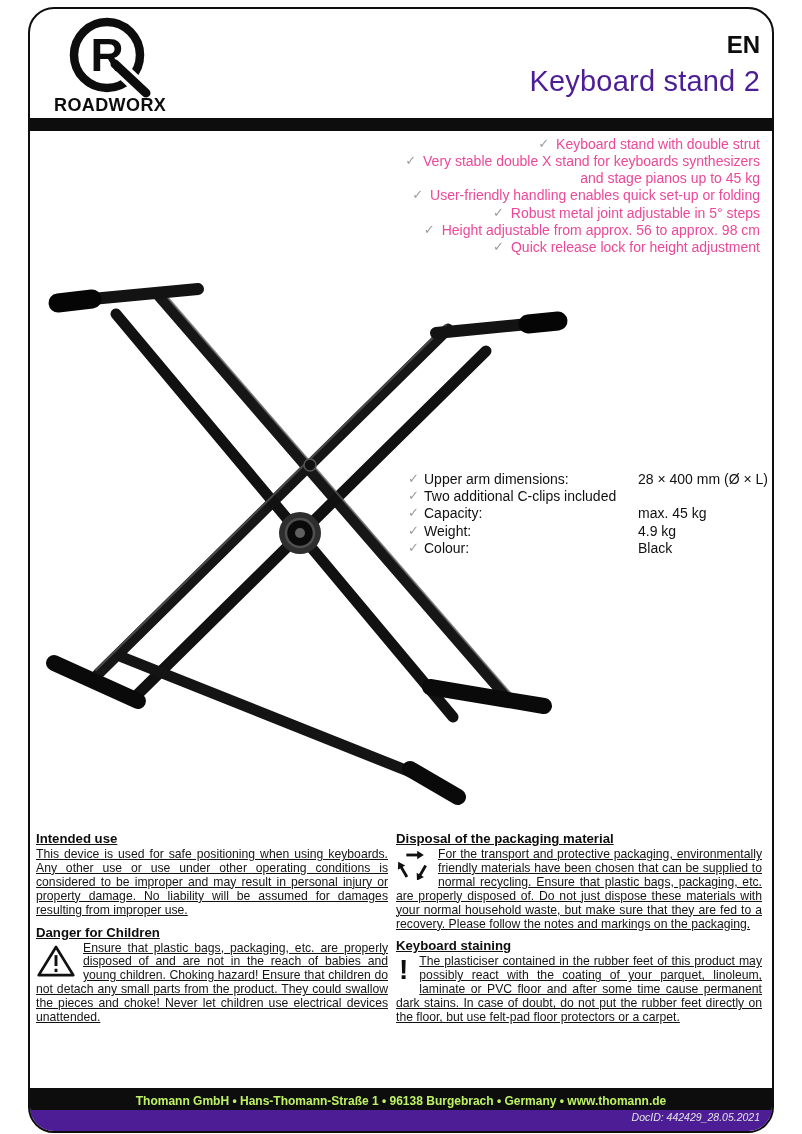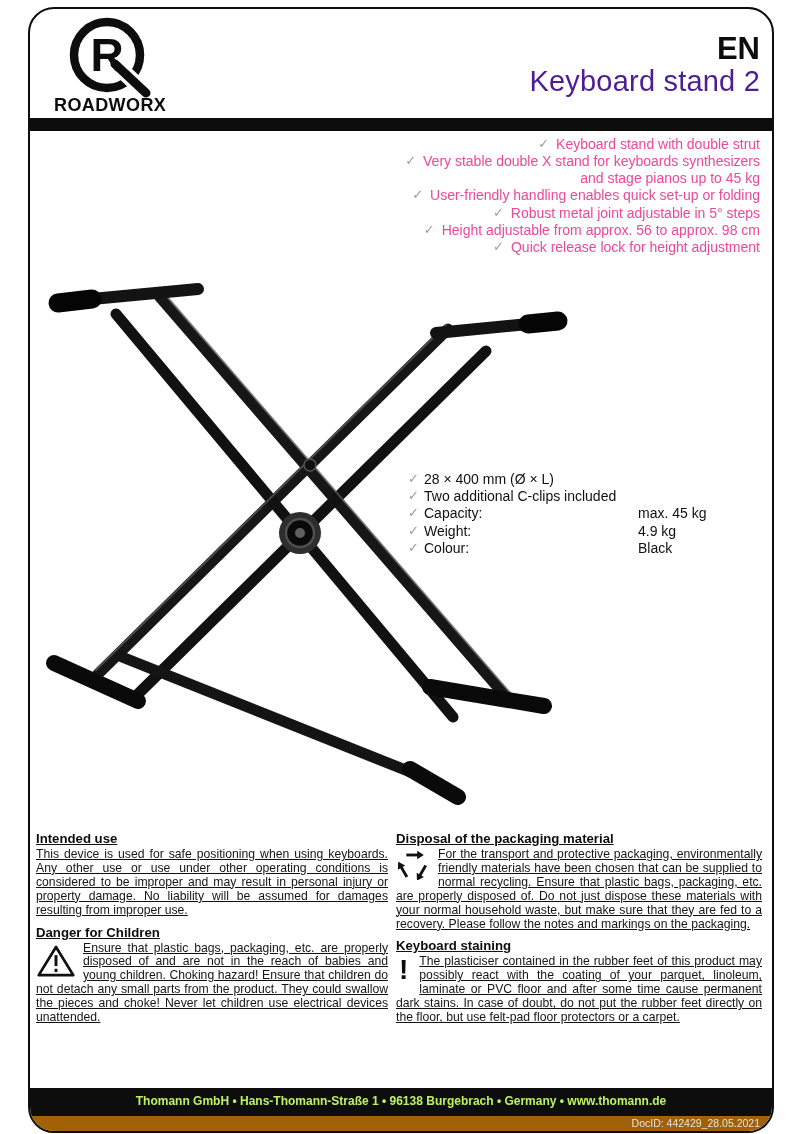--- a/index.html
+++ b/index.html
@@ -10,21 +10,21 @@
     overflow:hidden;
   }
   .page {
     position:absolute; left:28px; top:7px; width:746px; height:1126px;
     border:2.5px solid #0e0e0e; border-radius:26px; overflow:hidden; background:#fff;
   }
   
   .logo { position:absolute; left:24px; top:6px; width:150px; }
   .logo-mark { display:block; margin-left:8px; }
   .logo-text { font-size:18px; font-weight:bold; letter-spacing:0.4px; color:#0d0d0d; margin-top:-4px; }
-  .lang  { position:absolute; top:22px; right:12px; font-size:31px; font-weight:bold; color:#0d0d0d; }
+  .lang  { position:absolute; top:22px; right:12px; font-size:24px; font-weight:bold; color:#0d0d0d; }
   .title { position:absolute; top:56px; right:12px; font-size:29px; font-weight:normal; color:#4c1d95; margin:0; letter-spacing:0.2px; }
   .divider { position:absolute; top:109px; left:0; right:0; height:13px; background:#0d0d0d; }
   
   .features { position:absolute; top:127px; right:12px; margin:0; padding:0; list-style:none;
               display:flex; flex-direction:column; align-items:flex-end; gap:1px; }
   .features li { display:flex; align-items:flex-start; gap:7px; }
   .check { color:#9b9b9b; font-size:13px; line-height:16.4px; }
   .feature-text { font-size:14px; line-height:16.4px; text-align:right; max-width:380px; color:#ec4899; }
   .fline { display:block; }
   
@@ -37,22 +37,22 @@
   .col-left { flex:0 0 352px; }
   .col-right { flex:1; }
   .info h3 { font-size:13.2px; font-weight:bold; margin:0 0 2px; color:#0d0d0d; }
   .info p  { font-size:12.2px; line-height:13.9px; text-align:justify; margin:0 0 7px; color:#151515; }
   .icon-warning { float:left; margin:2px 7px 1px 0; }
   .icon-recycle { float:left; margin:2px 8px 1px 0; }
   .icon-exclaim { float:left; font-size:28px; font-weight:bold; line-height:26px; margin:2px 11px 0 3px; color:#0d0d0d; }
   
   .footer-bar { position:absolute; left:0; right:0; bottom:15px; height:28px; background:#0d0d0d;
                 color:#bef264; font-weight:bold; font-size:12px; line-height:26px; text-align:center; }
-  .docid-bar { position:absolute; left:0; right:0; bottom:0; height:15px; background:#a16207;
-               color:#e3e3e3; font-size:10.5px; line-height:15px; text-align:right; padding-right:12px; }
+  .docid-bar { position:absolute; left:0; right:0; bottom:0; height:21px; background:#4c1d95;
+               color:#e3e3e3; font-size:10.5px; font-style:italic; line-height:15px; text-align:right; padding-right:12px; }
 </style>
 </head>
 <body>
 
 <div class="page">
 
   <div class="logo">
     <svg class="logo-mark" width="92" height="84" viewBox="0 0 92 84">
       <circle cx="45" cy="40" r="33" fill="none" stroke="#0d0d0d" stroke-width="8.5"></circle>
       <line x1="50" y1="46" x2="88" y2="82" stroke="#ffffff" stroke-width="16"></line>
@@ -131,20 +131,21 @@
 
     <circle cx="262" cy="274" r="21" fill="#2e2e2e"></circle>
     <circle cx="262" cy="274" r="14" fill="#0a0a0a" stroke="#4f4f4f" stroke-width="2.5"></circle>
     <circle cx="262" cy="274" r="5" fill="#606060"></circle>
     <circle cx="272" cy="206" r="6" fill="#101010" stroke="#555" stroke-width="1.5"></circle>
   </svg>
 
   <div class="specs">
     <div class="spec-row">
       <span class="check">✓</span>
+      <span>Upper arm dimensions:</span>
       <span>28 × 400 mm (Ø × L)</span>
     </div>
     <div class="spec-row">
       <span class="check">✓</span>
       <span>Two additional C-clips included</span>
       <span></span>
     </div>
     <div class="spec-row">
       <span class="check">✓</span>
       <span>Capacity:</span>

